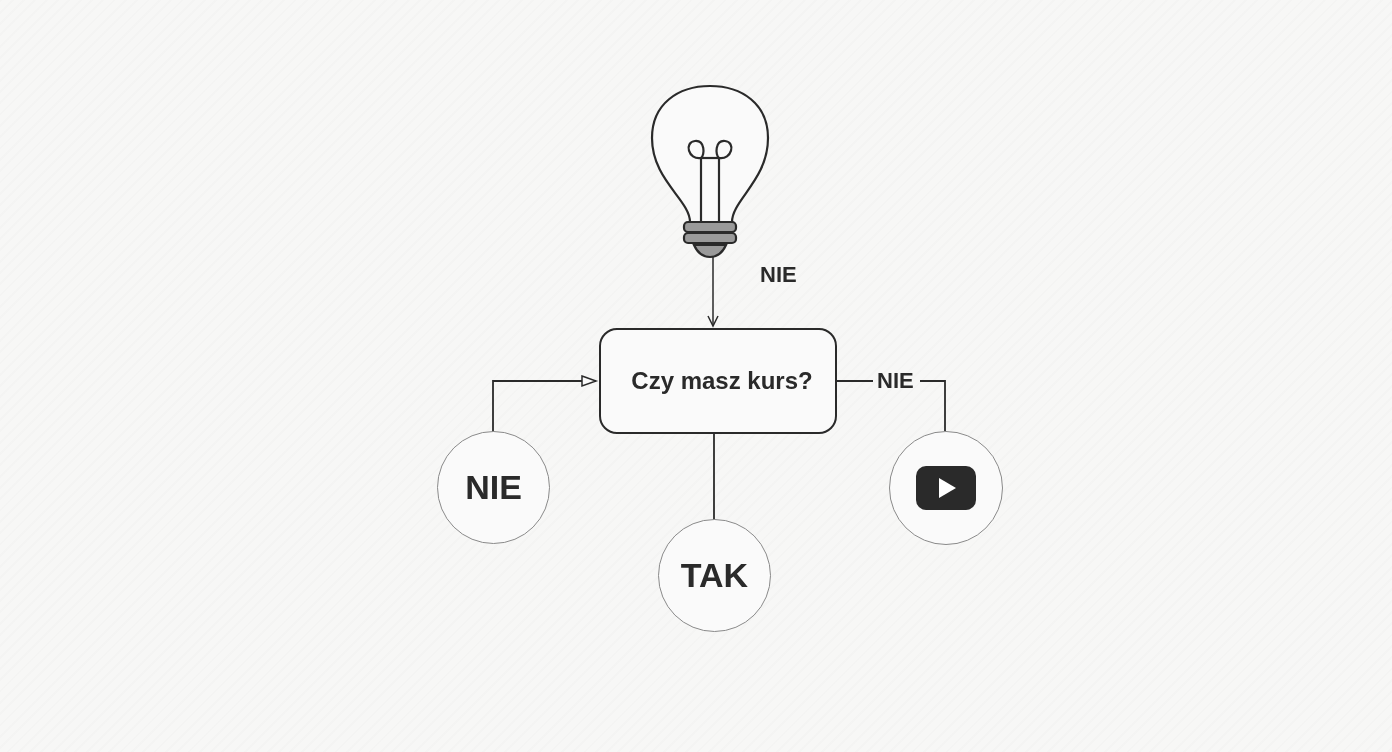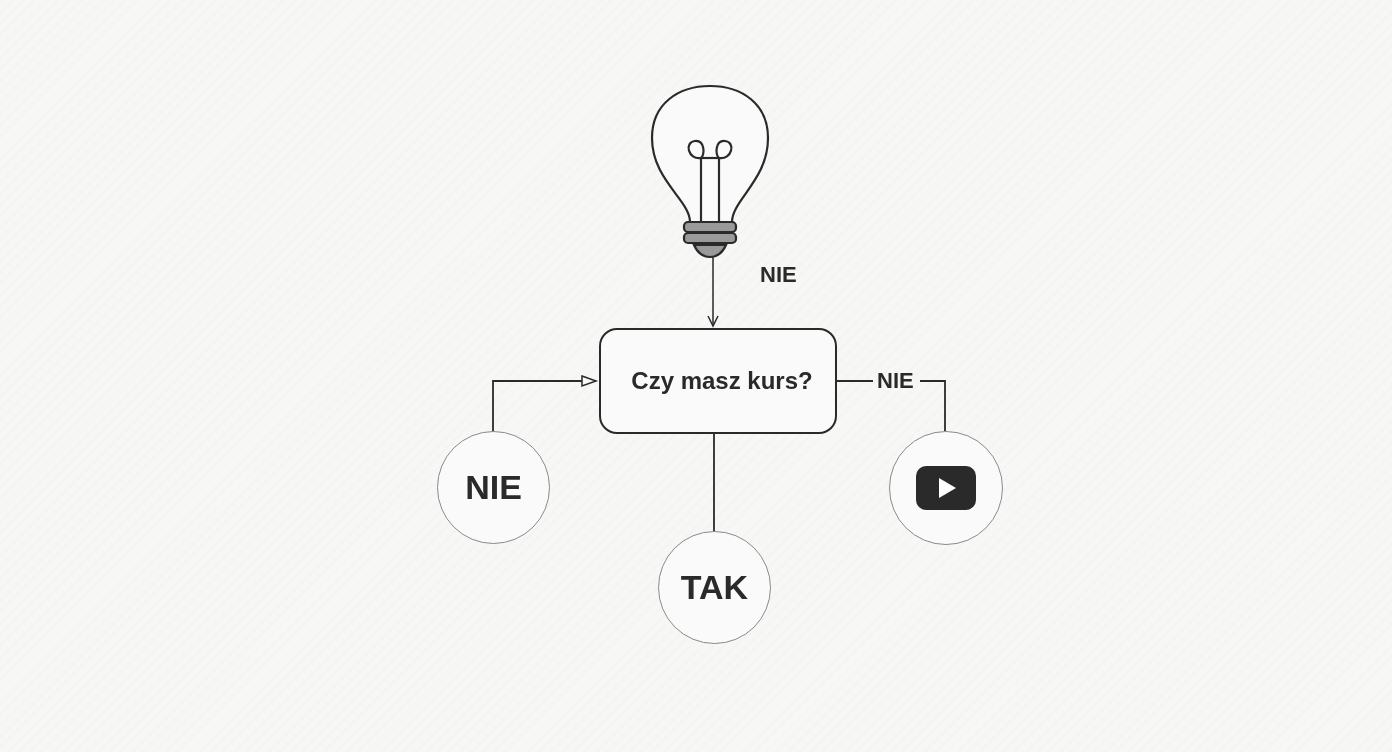--- a/index.html
+++ b/index.html
@@ -58,21 +58,21 @@
 <div class="decision">
   <span>Czy masz kurs?</span>
 </div>
 
 <div class="lbl" style="left:877px; top:368px; font-size:22px;">NIE</div>
 
 <div class="circle" style="left:437px; top:431px; width:113px; height:113px;">
   <span>NIE</span>
 </div>
 
-<div class="circle" style="left:658px; top:531px; width:113px; height:113px;">
+<div class="circle" style="left:658px; top:519px; width:113px; height:113px;">
   <span>TAK</span>
 </div>
 
 <div class="circle" style="left:889px; top:431px; width:114px; height:114px;">
   <svg width="62" height="46" viewBox="0 0 62 46">
     <rect x="1" y="1" width="60" height="44" rx="10" fill="#2a2a2a"></rect>
     <polygon points="24,13 24,33 41,23" fill="#ffffff"></polygon>
   </svg>
 </div>
 

